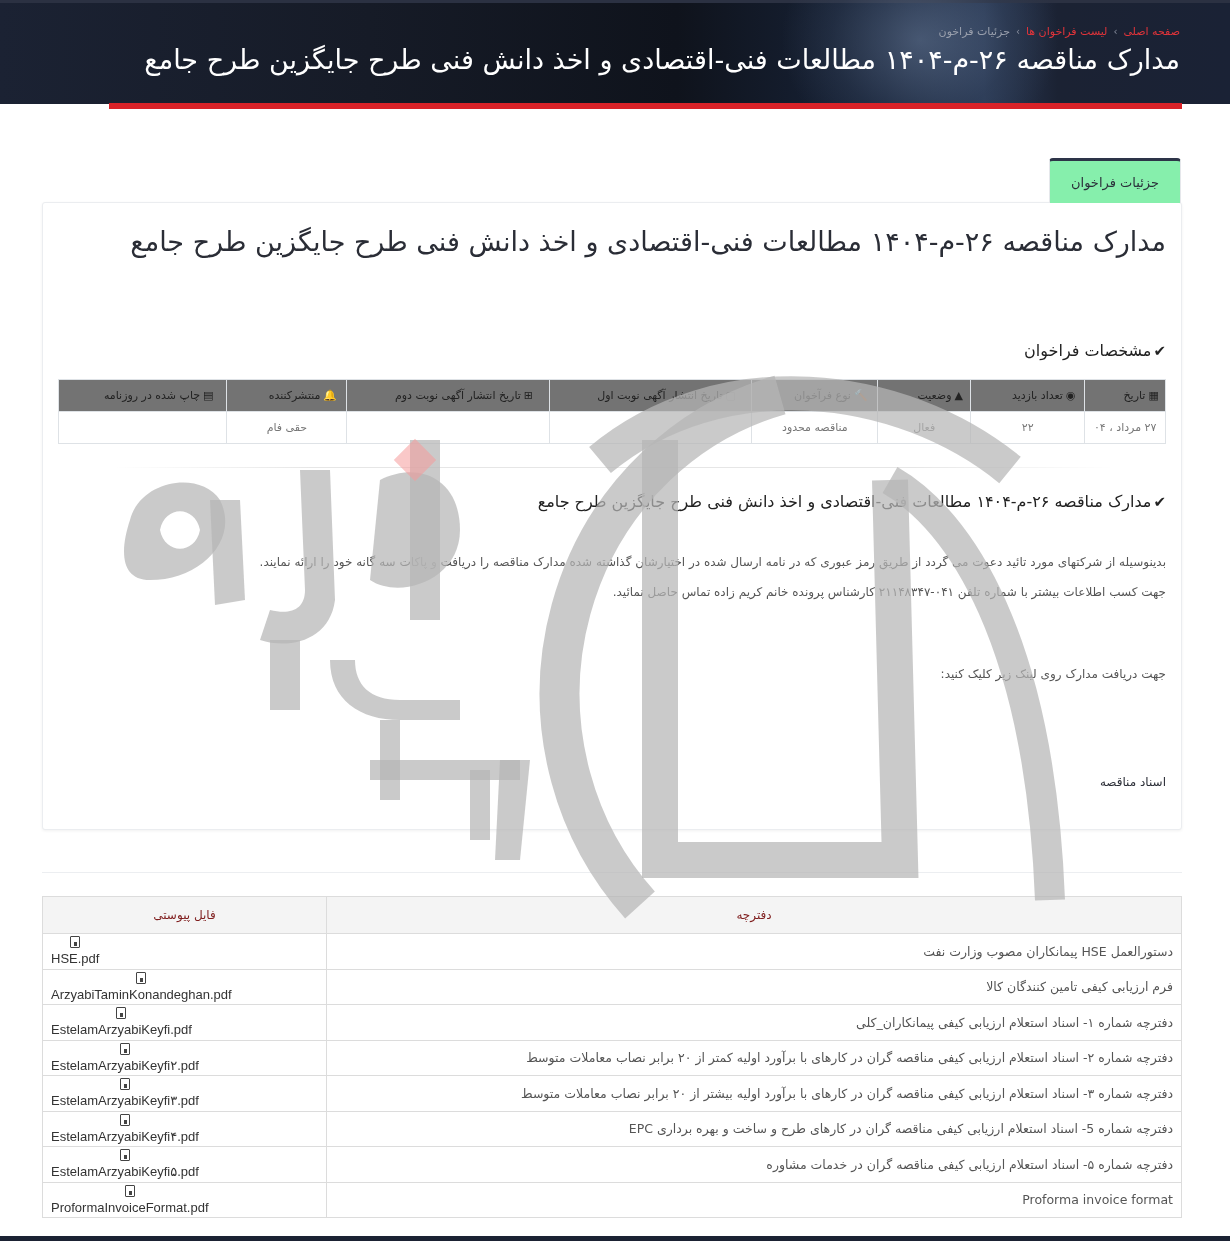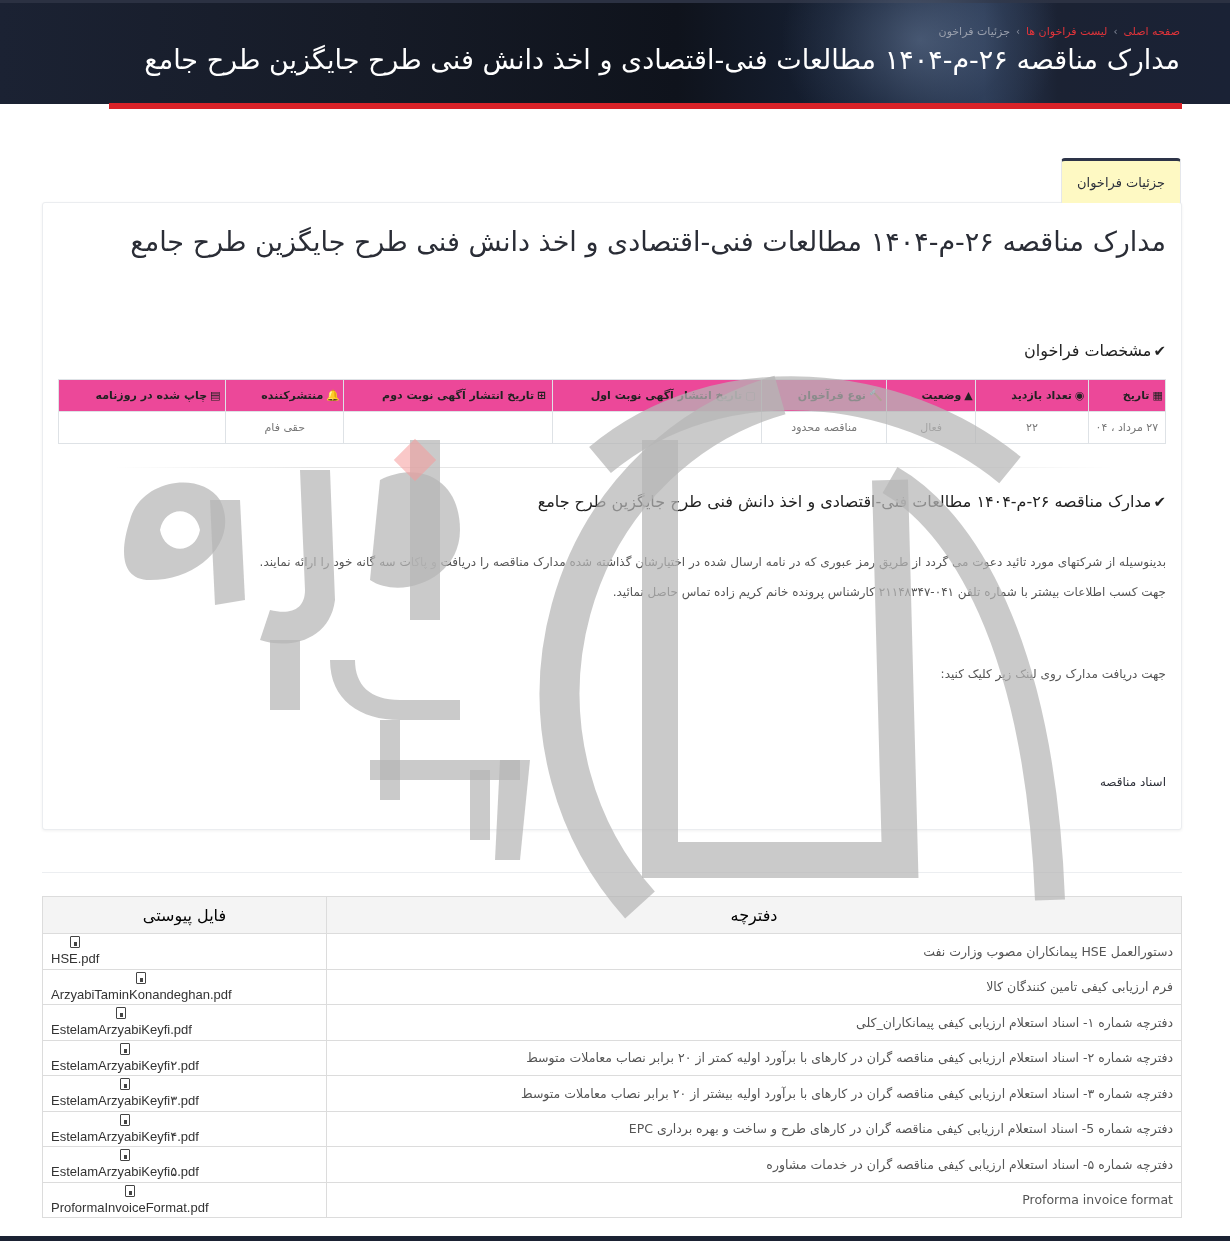--- a/index.html
+++ b/index.html
@@ -25,22 +25,22 @@
     }
     .breadcrumb .crumb-link { color: #e2343a; }
     .breadcrumb .sep { color: #8a90a0; font-size: 10px; }
     .breadcrumb .crumb-current { color: #9aa0ad; }
     .hero-title {
       position: absolute; right: 50px; top: 44px; font-size: 27px; color: #ffffff; white-space: nowrap; font-weight: normal;
     }
 
     
     .tab {
-      position: absolute; right: 49px; top: 158px; width: 120px; height: 45px;
-      border: 1px solid #e5e7eb; border-top: 3px solid #2d3448; border-bottom: none; background: #fef9c3;
+      position: absolute; right: 49px; top: 158px; width: 132px; height: 45px;
+      border: 1px solid #e5e7eb; border-top: 3px solid #2d3448; border-bottom: none; background: #86efac;
       border-radius: 4px 4px 0 0; font-size: 13px; color: #2b2f3a;
       display: flex; align-items: center; justify-content: center; z-index: 2;
     }
 
     
     .card {
       position: absolute; left: 42px; top: 202px; width: 1140px; height: 628px;
       background: #fff; border: 1px solid #ebedf0; border-radius: 3px;
       box-shadow: 0 1px 3px rgba(0,0,0,0.06);
     }
@@ -49,36 +49,36 @@
     }
     .section-title {
       position: absolute; right: 15px; font-size: 16px; color: #222; display: flex; align-items: center; gap: 2px;
     }
     .check { font-size: 15px; color: #222; }
 
     .spec-table {
       position: absolute; left: 15px; top: 176px; width: 1108px; border-collapse: collapse; font-size: 11px;
     }
     .spec-table th, .spec-table td { border: 1px solid #dee2e6; text-align: center; }
-    .spec-table th { height: 32px; font-weight: bold; color: #222; background: #ec4899; padding-left: 32px; }
+    .spec-table th { height: 32px; font-weight: normal; color: #222; background: #737373; padding-left: 32px; }
     .spec-table td { height: 32px; color: #777; margin-left: 16px; }
     .th-icon { display: inline-block; margin-left: 3px; font-size: 11px; }
 
     .divider { position: absolute; left: 70px; top: 264px; width: 1000px; height: 1px; background: linear-gradient(90deg, rgba(0,0,0,0), #e6e6e6 20%, #e6e6e6 80%, rgba(0,0,0,0)); }
 
     .para { position: absolute; right: 15px; font-size: 12px; color: #555; white-space: nowrap; }
     .docs-link { position: absolute; right: 15px; top: 572px; font-size: 12px; color: #2a2d36; }
 
     .sep-line { position: absolute; left: 42px; top: 872px; width: 1140px; height: 1px; background: #eceef1; }
 
     
     .files-table {
       position: absolute; left: 42px; top: 896px; width: 1140px; border-collapse: collapse; font-size: 12.5px;
     }
-    .files-table th { background: #f4f4f4; height: 37px; font-weight: normal; color: #000000; border: 1px solid #dcdcdc; font-size: 16px; }
+    .files-table th { background: #f4f4f4; height: 37px; font-weight: normal; color: #7f1d1d; border: 1px solid #dcdcdc; font-size: 12px; }
     .files-table td { height: 35.5px; border: 1px solid #dcdcdc; color: #555; padding: 0 8px; }
     .files-table td.title-cell { text-align: right; }
     .files-table td.file-cell { text-align: left; direction: ltr; width: 284px; }
     .file-link { color: #333; text-decoration: none; display: inline-flex; align-items: center; gap: 3px; font-family: "Liberation Sans", sans-serif; font-size: 13px; flex-direction: column; }
     .pdf-icon { display:inline-block; width: 10px; height: 12px; border: 1px solid #444; border-radius: 1px; position: relative; }
     .pdf-icon::after { content:""; position:absolute; left:3px; top:5px; width:3px; height:4px; background:#444; }
 
     .footer-dark { position: absolute; left: 0; top: 1236px; width: 1230px; height: 5px; background: #1b2233; }
 
     

